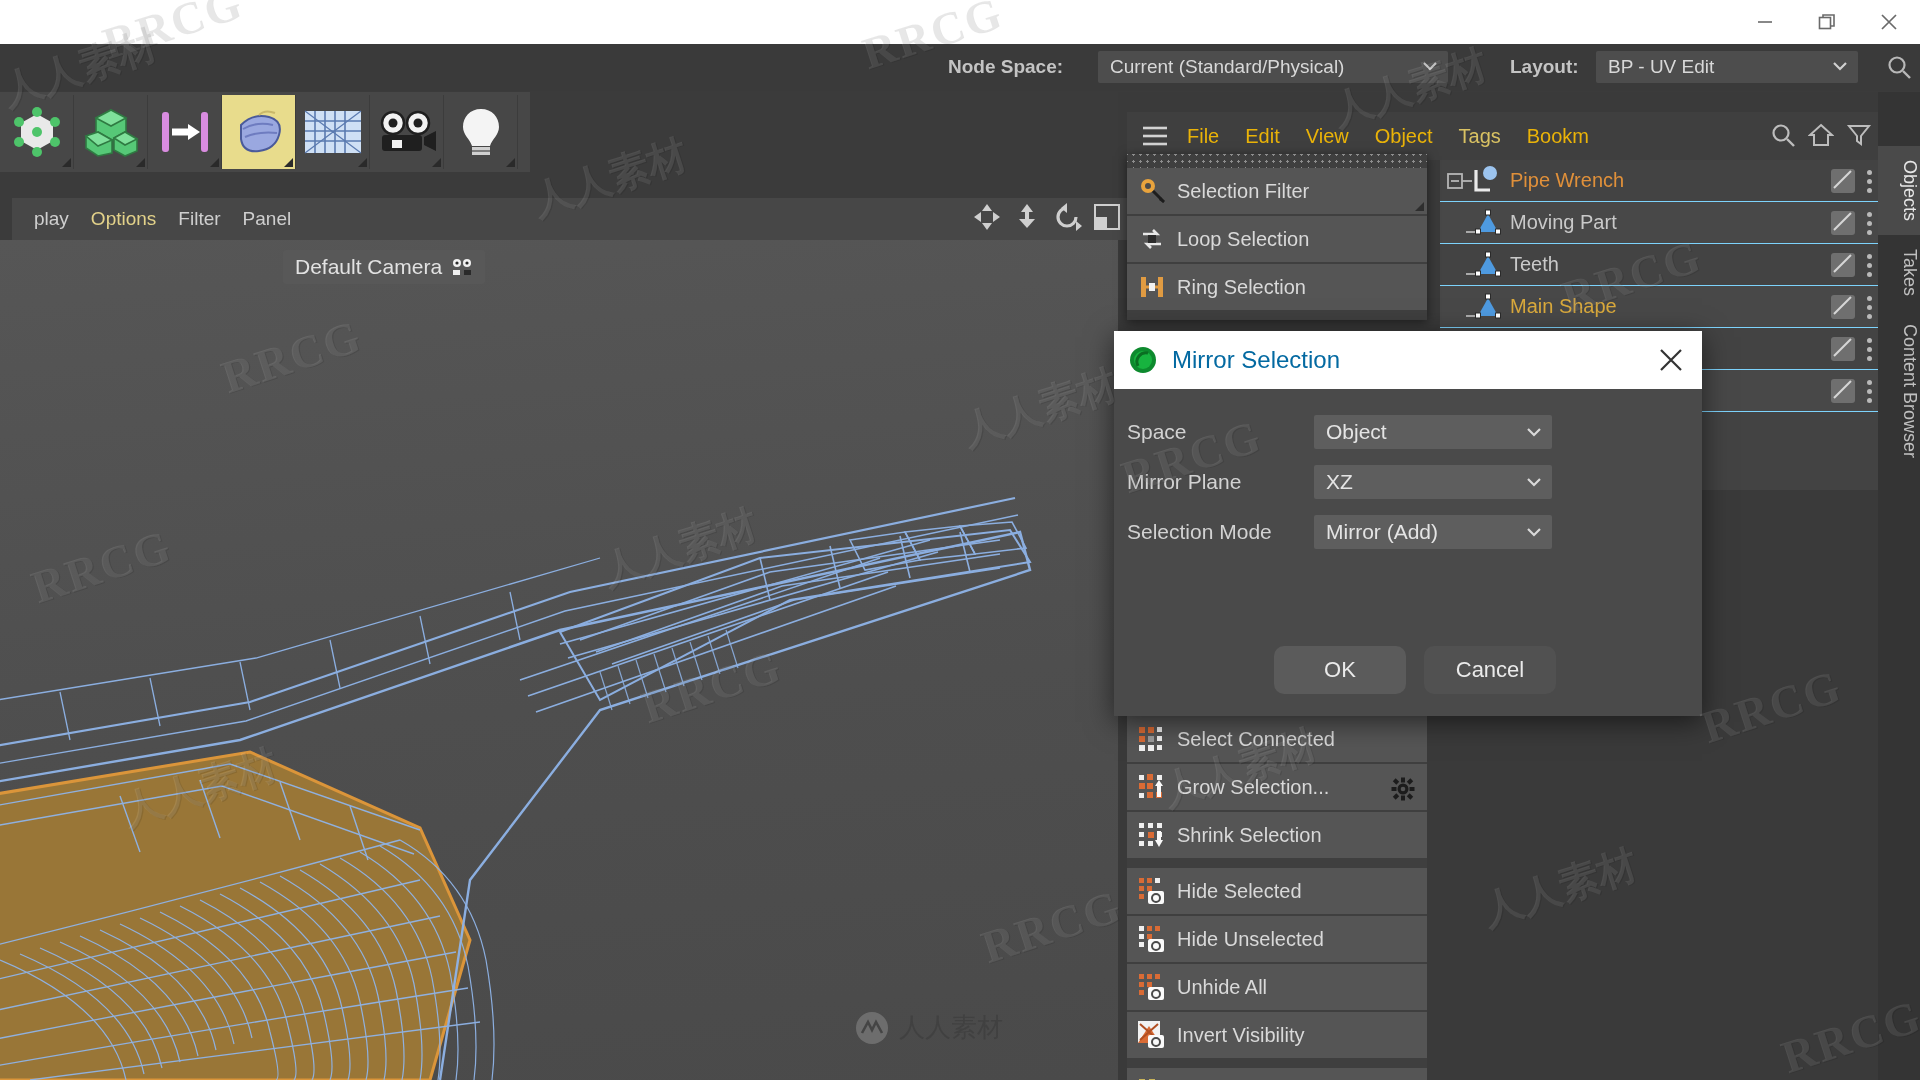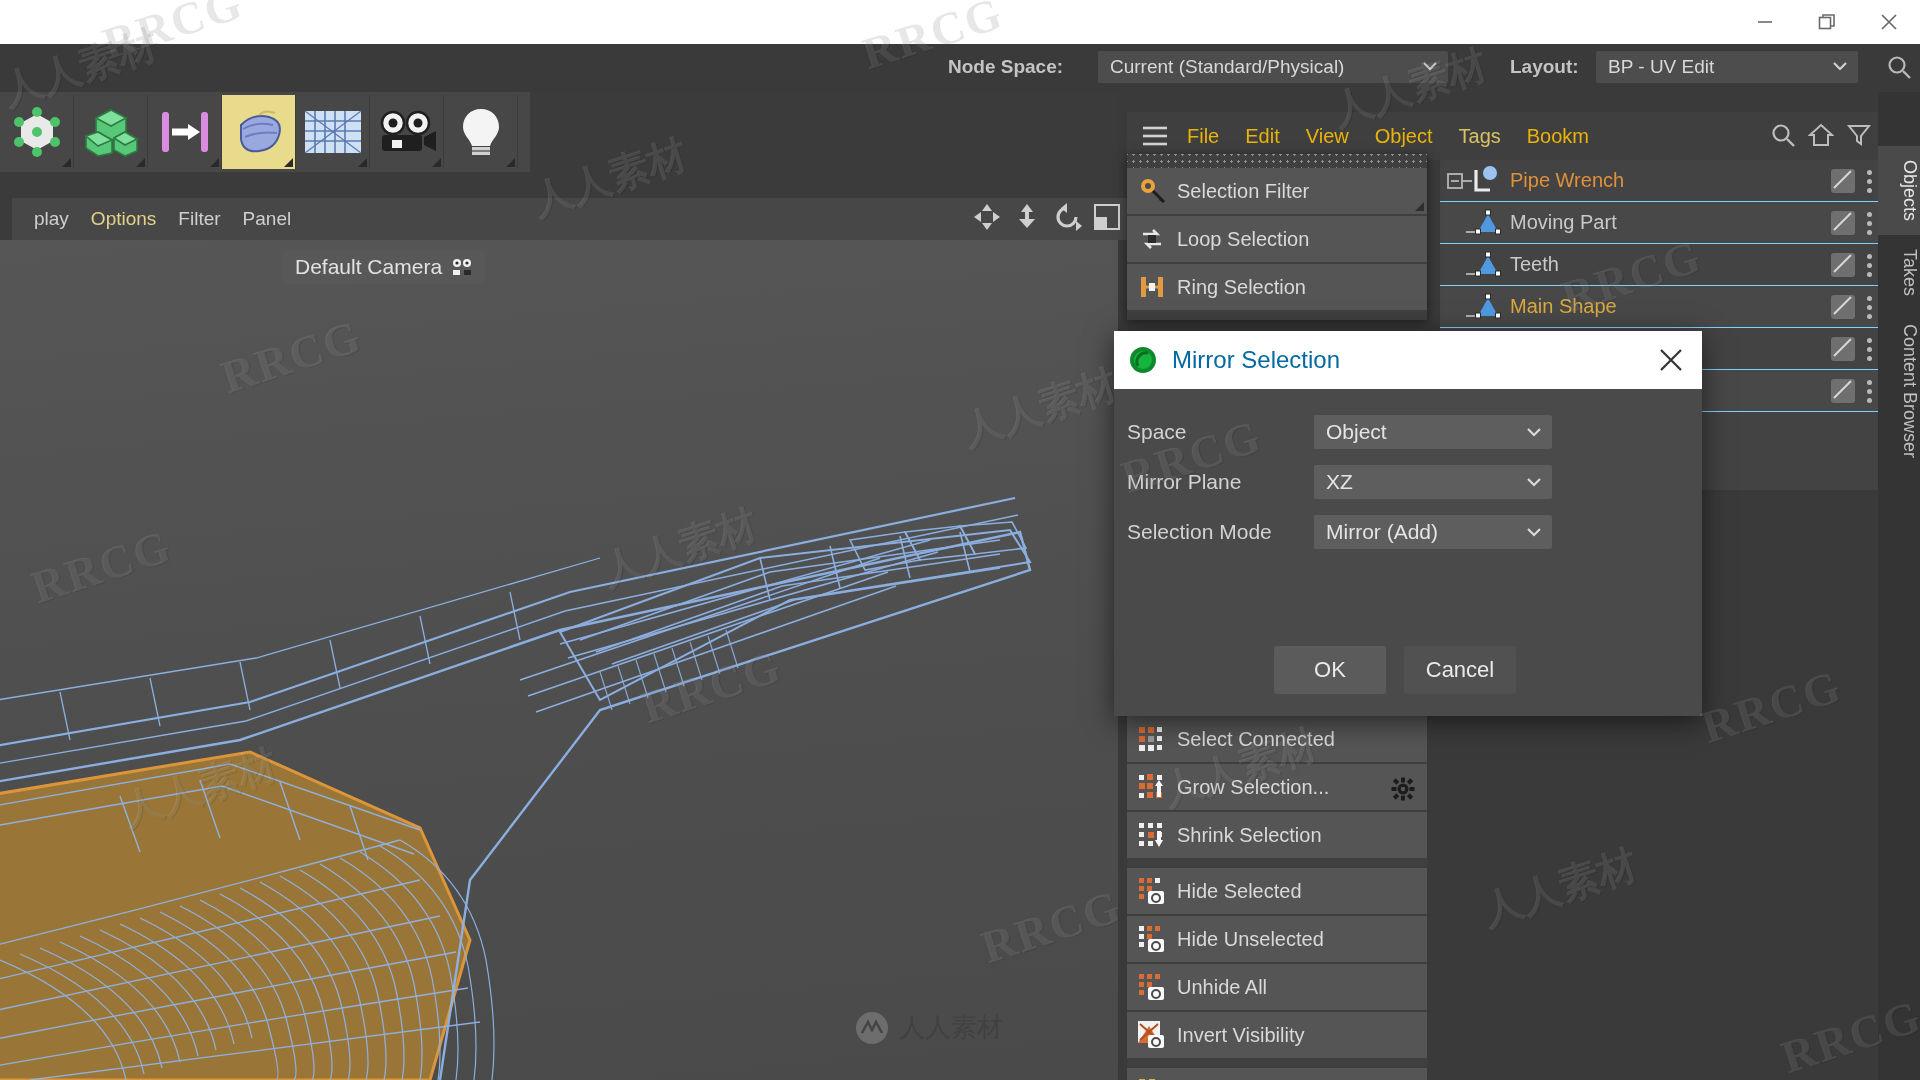--- a/index.html
+++ b/index.html
@@ -182,21 +182,21 @@
   .dlg-ctrl .spin { position: absolute; right: 8px; top: 4px; }
   .caret {
     position: absolute; left: 108px; top: 3px; width: 2px; height: 28px; background: #111;
   }
   .caret:before, .caret:after {
     content: ''; position: absolute; left: -5px; width: 12px; height: 2px; background: #111;
   }
   .caret:before { top: 0; } .caret:after { bottom: 0; }
   .dlg-btns { display: flex; gap: 18px; position: absolute; left: 160px; bottom: 22px; }
   .dlg-btn {
-    width: 112px; height: 48px; background: #5b5b5b; border-radius: 3px;
+    width: 132px; height: 48px; background: #5b5b5b; border-radius: 10px;
     display: flex; align-items: center; justify-content: center;
     color: #eaeaea; font-size: 22px;
   }
   .dlg-btn.secondary { background: #515151; }
 
   
   .wm {
     position: absolute; color: rgba(255,255,255,0.10);
     font-weight: bold; pointer-events: none; user-select: none;
     text-shadow: 1px 1px 0 rgba(0,0,0,0.10);

